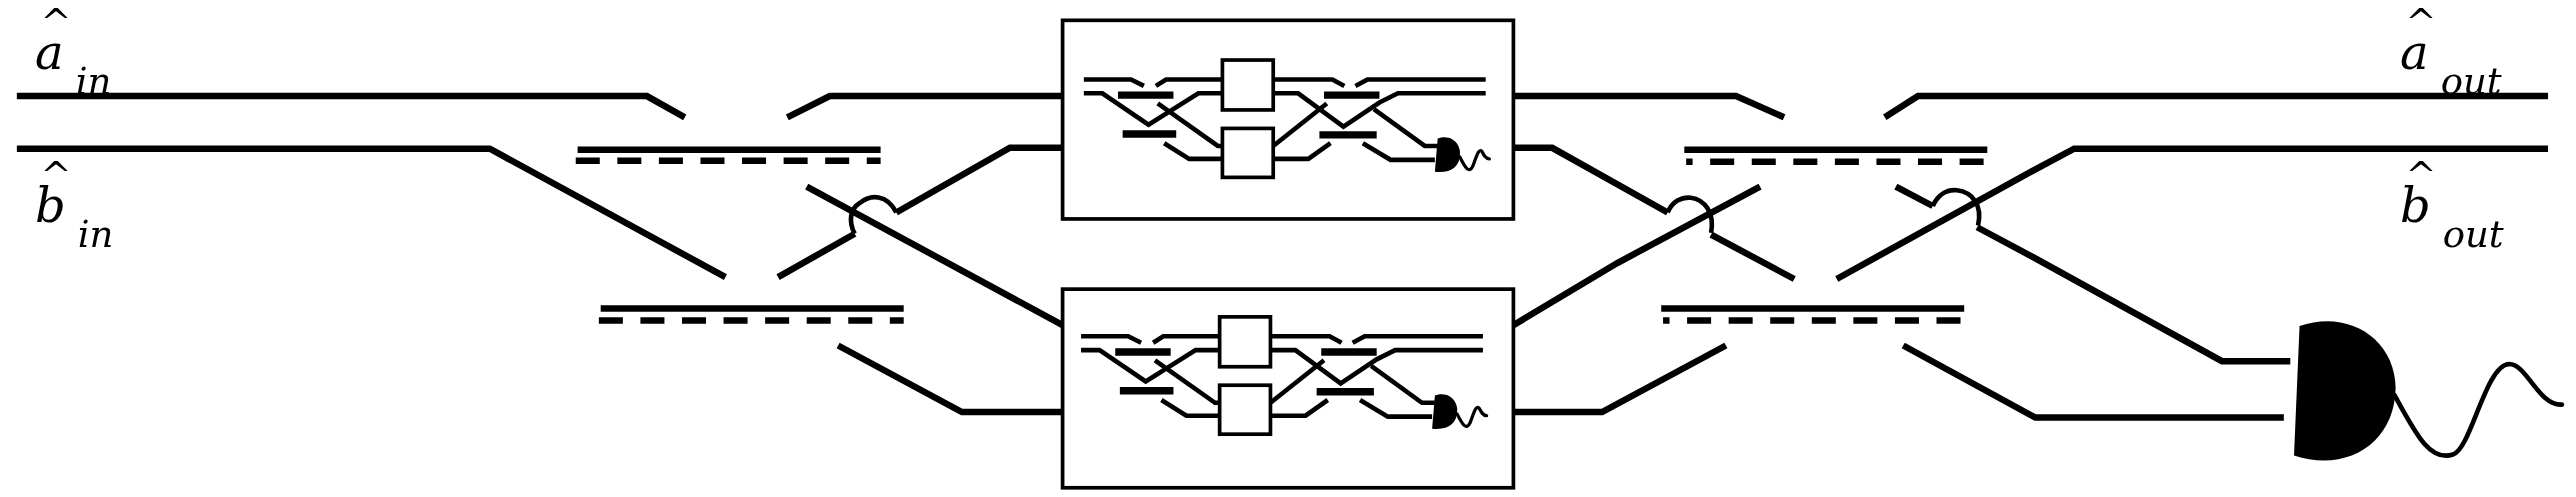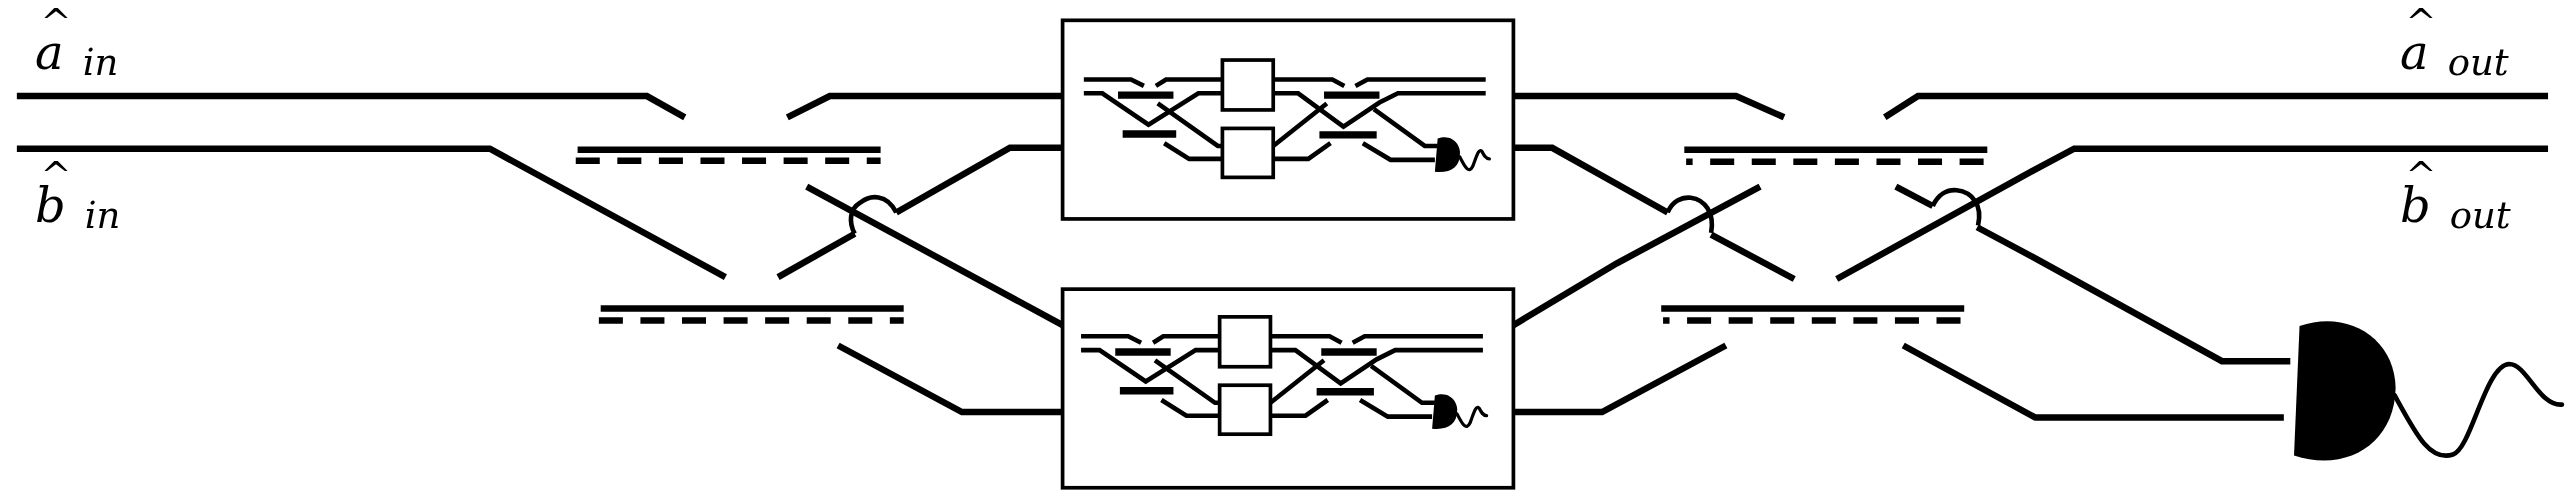--- a/index.html
+++ b/index.html
@@ -11,21 +11,21 @@
   .bs-dash { stroke: #000; stroke-width: 7; stroke-dasharray: 26 19; }
   .box { fill: #fff; stroke: #000; stroke-width: 4; }
   .inner-wg { fill: none; stroke: #000; stroke-width: 5; }
   .inner-bar { stroke: #000; stroke-width: 8; }
   .inner-box { fill: #fff; stroke: #000; stroke-width: 4; }
   .det { fill: #000; }
   .wiggle { fill: none; stroke: #000; stroke-width: 5; stroke-linecap: round; }
   .label { position: absolute; font-family: "DejaVu Serif", serif; font-style: italic; color: #000; line-height: 1; white-space: nowrap; }
   .label .main { font-size: 48px; position: relative; display: inline-block; }
   .label .hat { position: absolute; left: 5.5px; top: -24px; font-size: 37px; font-style: normal; }
-  .label .sub { font-size: 37px; position: relative; top: 6px; margin-left: 19px; }
+  .label .sub { font-size: 37px; position: relative; top: 25px; margin-left: 12px; }
 </style>
 </head>
 <body>
 
 <svg id="diagram" width="2576" height="497" viewBox="0 0 2788 538" xmlns="http://www.w3.org/2000/svg">
 
   <g>
     <polyline class="wg" points="18,104 700,104 741,127"></polyline>
     <polyline class="wg" points="852,127 898,104 1150,104"></polyline>
   </g>

